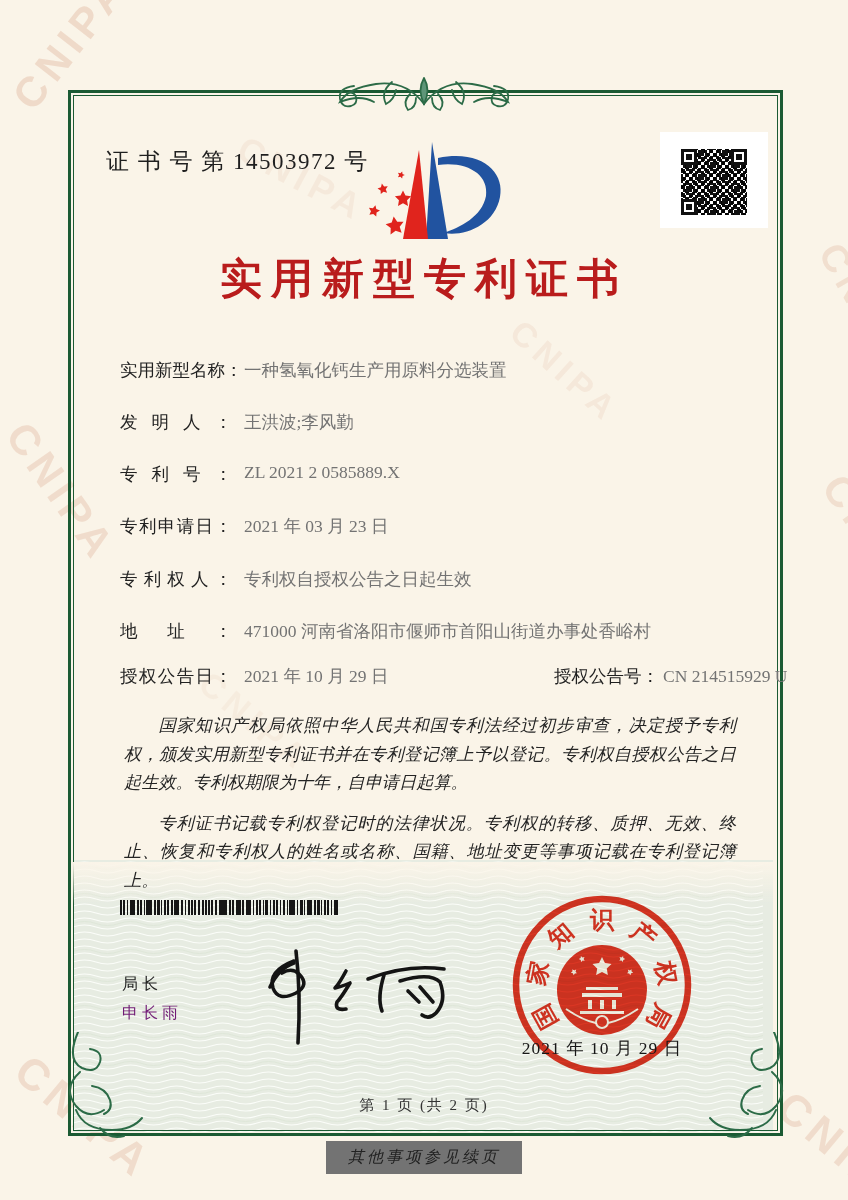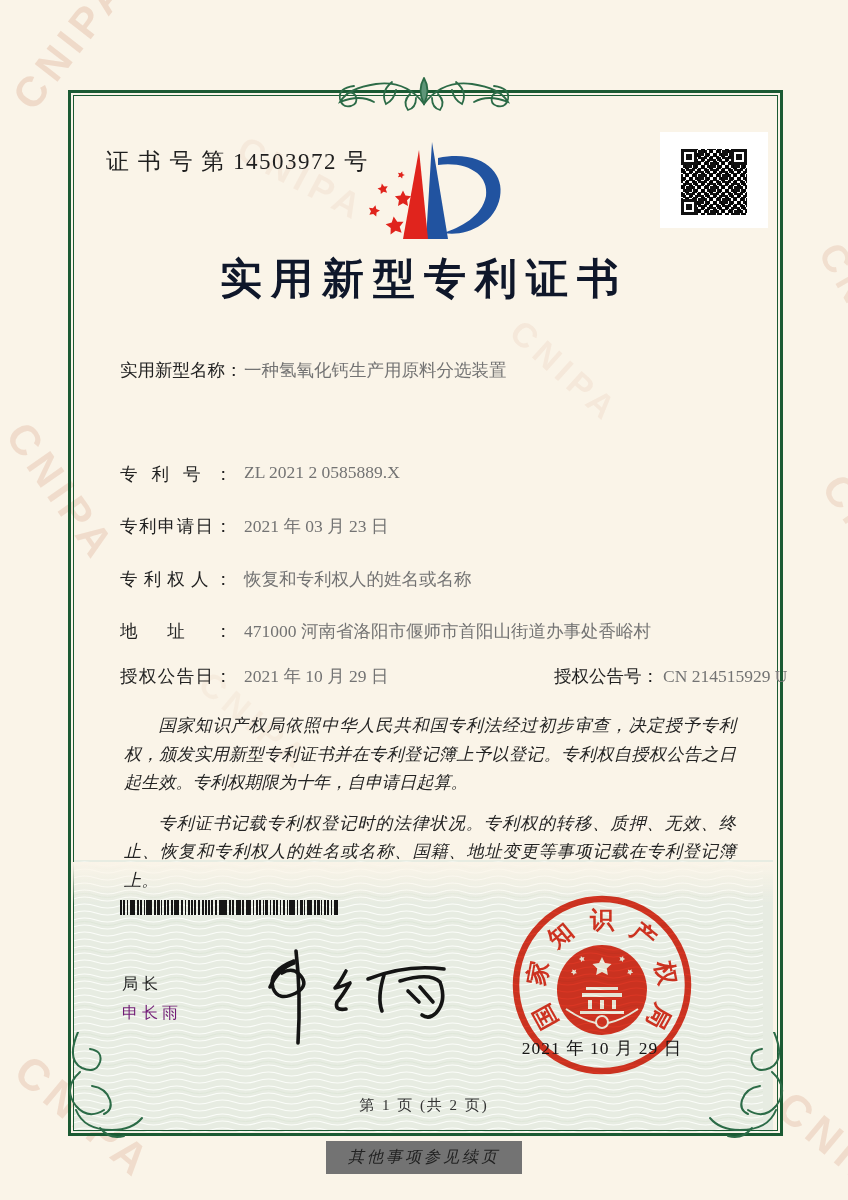--- a/index.html
+++ b/index.html
@@ -12,21 +12,21 @@
   .frame{position:absolute;left:68px;top:90px;width:709px;height:1040px;
          border:3px solid #1b5a33;z-index:1;}
   .frame-inner{position:absolute;inset:2px;border:1px solid #1b5a33;}
   
   .band-fade{position:absolute;left:73px;top:862px;width:700px;height:42px;z-index:2;
              background:linear-gradient(#faf4e8,rgba(250,244,232,0));}
   .guilloche{position:absolute;left:73px;top:860px;z-index:1;}
   
   .certno{position:absolute;left:106px;top:146px;font-size:23px;letter-spacing:1.5px;z-index:3;}
   .title{position:absolute;left:0;top:251px;width:848px;text-align:center;font-family:"DejaVu Serif",serif;
-         font-size:42px;font-weight:700;letter-spacing:9px;color:#0f172a;z-index:3;}
+         font-size:42px;font-weight:700;letter-spacing:9px;color:#b91c1c;z-index:3;}
   .frow{position:absolute;left:120px;font-size:17.5px;z-index:3;white-space:nowrap;}
   .flabel{display:inline-block;width:112px;text-align:justify;text-align-last:justify;
           vertical-align:top;color:#222;}
   .fvalue{padding-left:12px;color:#737373;}
   .grant2{position:absolute;left:434px;top:0;}
   .body-text{position:absolute;left:112px;top:700px;width:636px;font-size:17.2px;line-height:28.6px;
              text-align:justify;color:#242424;font-style:italic;z-index:3;}
   .body-text p{margin:12px;text-indent:2em;}
   .barcode{position:absolute;left:120px;top:900px;width:218px;height:15px;z-index:3;
      background:
@@ -199,28 +199,31 @@
       <div class="qr-finder qf-tr"></div>
       <div class="qr-finder qf-bl"></div>
     </div>
   </div>
 
   <div class="title">实用新型专利证书</div>
 
   <div class="frow" style="top:358px">
     <span class="flabel">实用新型名称：</span><span class="fvalue">一种氢氧化钙生产用原料分选装置</span>
   </div>
+  <div class="frow" style="top:410px">
+    <span class="flabel">发明人：</span><span class="fvalue">王洪波;李风勤</span>
+  </div>
   <div class="frow" style="top:462px">
     <span class="flabel">专利号：</span><span class="fvalue">ZL 2021 2 0585889.X</span>
   </div>
   <div class="frow" style="top:514px">
     <span class="flabel">专利申请日：</span><span class="fvalue">2021 年 03 月 23 日</span>
   </div>
   <div class="frow" style="top:567px">
-    <span class="flabel">专利权人：</span><span class="fvalue">恢复和专利权人的姓名或名称</span>
+    <span class="flabel">专利权人：</span><span class="fvalue">专利权自授权公告之日起生效</span>
   </div>
   <div class="frow" style="top:619px">
     <span class="flabel">地址：</span><span class="fvalue">471000 河南省洛阳市偃师市首阳山街道办事处香峪村</span>
   </div>
 
   <div class="frow" style="top:664px;width:640px">
     <span class="flabel">授权公告日：</span><span class="fvalue">2021 年 10 月 29 日</span>
     <span class="grant2">
       <span>授权公告号：</span><span class="fvalue" style="padding-left:4px">CN 214515929 U</span>
     </span>

